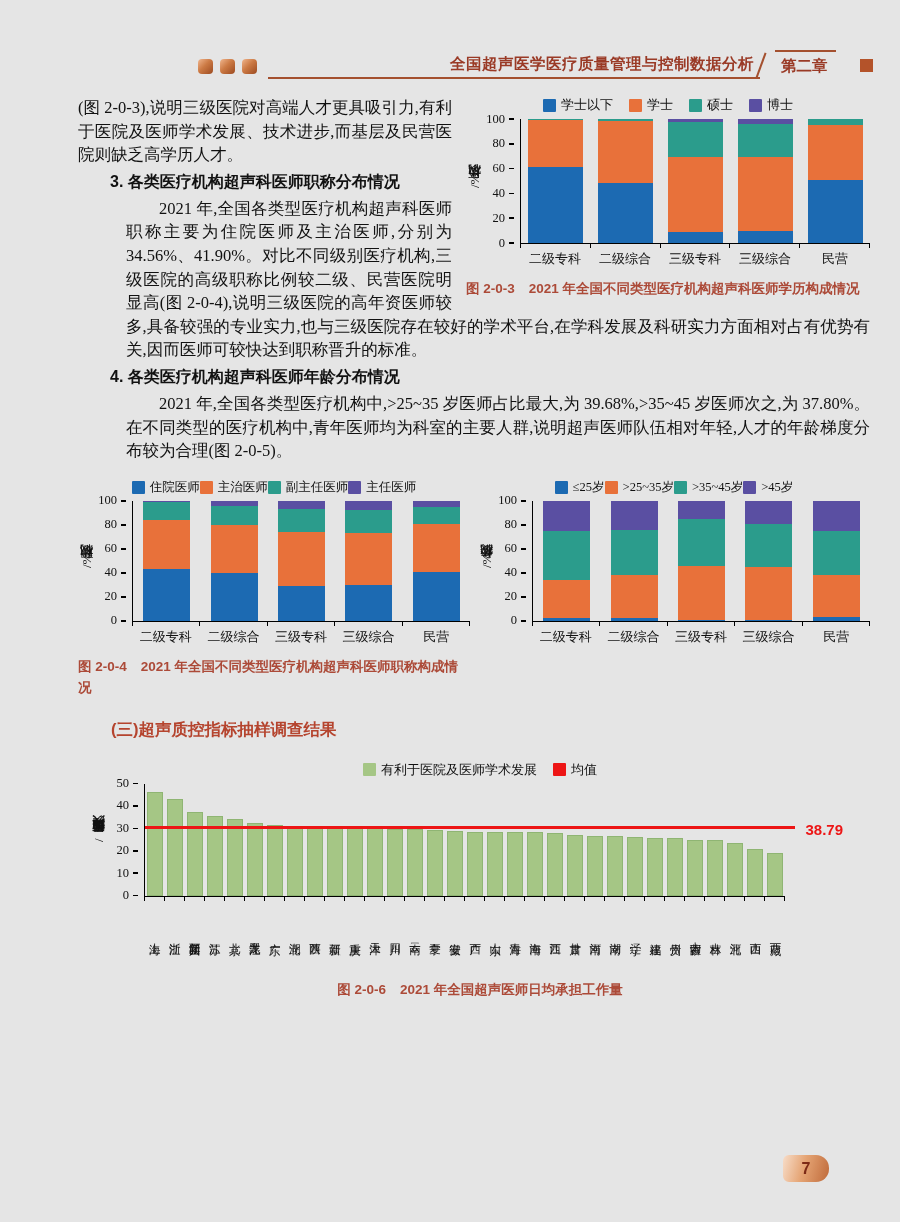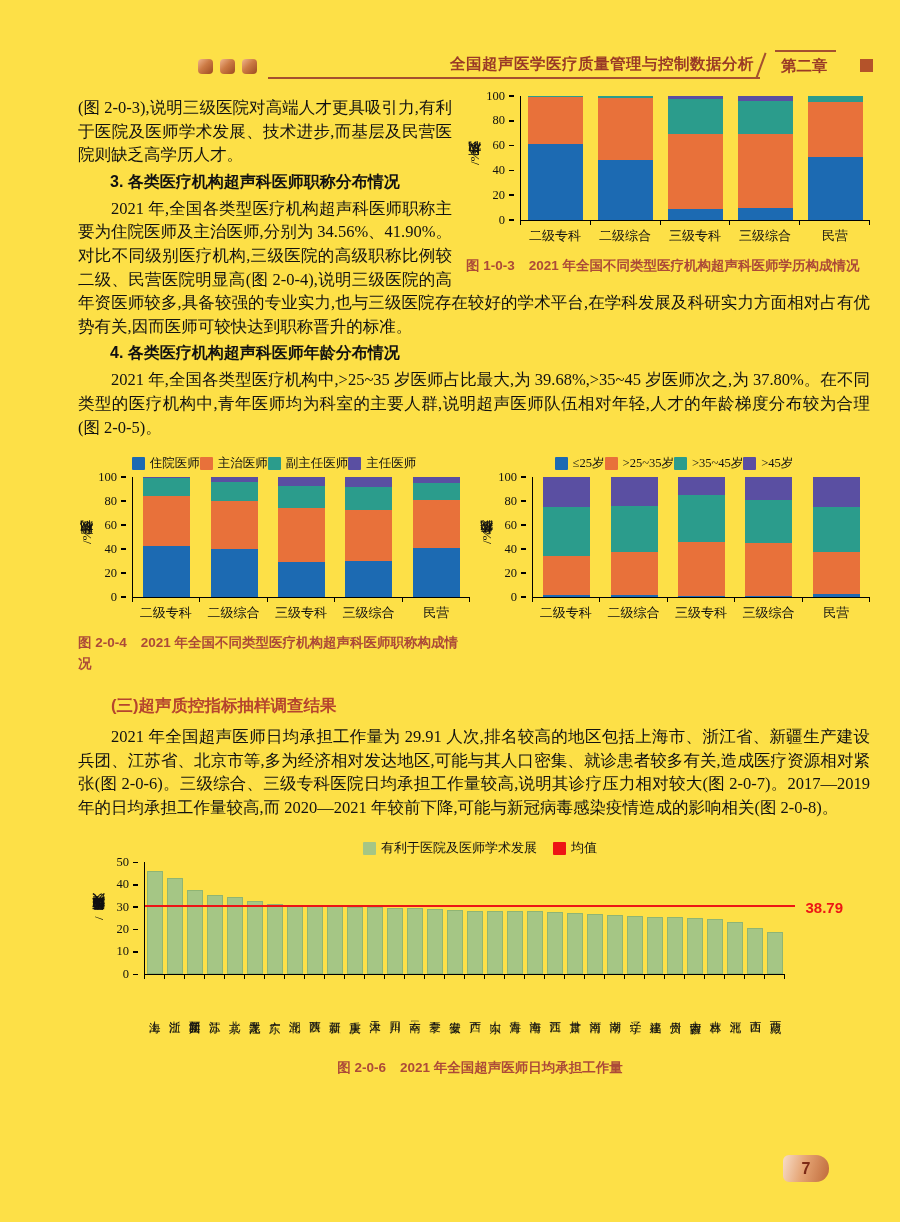--- a/index.html
+++ b/index.html
@@ -1,36 +1,36 @@
 <!DOCTYPE html>
 <html><head>
 <meta charset="utf-8">
 <style>
   html,body{margin:0;padding:0;background:#ffffff;}
-  .page{position:relative;width:900px;height:1222px;background:#fde047;overflow:hidden;
+  .page{position:relative;width:900px;height:1222px;background:#e5e5e5;overflow:hidden;
         font-family:"Liberation Serif","DejaVu Serif",serif;color:#111;}
 
   
   .hdr{position:absolute;left:0;top:50px;width:900px;height:36px;}
   .hdr .dots{position:absolute;left:198px;top:9px;display:flex;gap:7px;}
   .hdr .dot{width:15px;height:15px;border-radius:4px;
             background:linear-gradient(135deg,#f0b68e 0%,#cc7a44 45%,#9c4a20 100%);}
   .hdr .rule{position:absolute;left:268px;top:27px;width:492px;height:0;border-top:2px solid #a4502f;}
   .hdr .htitle{position:absolute;right:146px;top:4px;font-family:"Liberation Sans","DejaVu Sans",sans-serif;
                font-weight:700;font-size:15.5px;color:#9a3a26;letter-spacing:.5px;}
   .hdr .hslash{position:absolute;left:760px;top:2px;width:2px;height:27px;background:#a4502f;
                transform:rotate(20deg);}
   .hdr .hchap{position:absolute;left:775px;top:0;border-top:2px solid #a4502f;padding:4px 8px 0 6px;
               font-family:"Liberation Sans","DejaVu Sans",sans-serif;font-weight:700;font-size:15.5px;color:#9a3a26;}
   .hdr .hsq{position:absolute;left:860px;top:9px;width:13px;height:13px;background:#b4532a;}
 
   
   .content{position:absolute;left:0;top:96px;width:900px;padding:0 30px 0 78px;box-sizing:border-box;}
   .body-p{font-size:16.5px;line-height:23.6px;text-align:justify;margin:0;}
-  .indent{text-indent:2em;}
+  .indent{text-indent:2em;margin-left:48px;}
   .sub-h{font-family:"Liberation Sans","DejaVu Sans",sans-serif;font-weight:700;font-size:16px;
          line-height:24px;text-indent:2em;margin:3px 0;}
   .sec-h{font-family:"Liberation Sans","DejaVu Sans",sans-serif;font-weight:700;font-size:16.5px;
          color:#b5442e;text-indent:2em;margin:20px 0 8px;}
   .flow::after{content:"";display:block;clear:both;}
 
   
   .fig-right{float:right;width:404px;margin:2px 0 6px 14px;}
   .figrow{display:flex;justify-content:space-between;margin-top:16px;}
   .half{width:392px;}
@@ -90,20 +90,38 @@
     <div class="hslash"></div>
     <div class="hchap">第二章</div>
     <div class="hsq"></div>
   </div>
 
   <div class="content">
 
     <div class="flow">
       <figure class="fig-right" style="margin-top:0">
           <div class="schart">
+            <div class="legend">
+              <span class="litem">
+                <span class="swatch" style="background: rgb(28, 106, 178);"></span>
+                <span>学士以下</span>
+              </span>
+              <span class="litem">
+                <span class="swatch" style="background: rgb(232, 113, 58);"></span>
+                <span>学士</span>
+              </span>
+              <span class="litem">
+                <span class="swatch" style="background: rgb(43, 156, 140);"></span>
+                <span>硕士</span>
+              </span>
+              <span class="litem">
+                <span class="swatch" style="background: rgb(90, 79, 162);"></span>
+                <span>博士</span>
+              </span>
+            </div>
             <div class="cbody">
               <div class="ylab" style="height: 124px; margin-bottom: 26px;">学历构成/%</div>
               <div class="axis" style="height: 124px; margin-bottom: 26px;">
                 <span class="ytick" style="bottom: -6px;">0</span>
                 <span class="ymark" style="bottom: -0.8px;"></span>
                 <span class="ytick" style="bottom: 18.8px;">20</span>
                 <span class="ymark" style="bottom: 24px;"></span>
                 <span class="ytick" style="bottom: 43.6px;">40</span>
                 <span class="ymark" style="bottom: 48.8px;"></span>
                 <span class="ytick" style="bottom: 68.4px;">60</span>
@@ -165,21 +183,21 @@
                 </div>
                 <div class="xlabels">
                   <div class="cell">二级专科</div>
                   <div class="cell">二级综合</div>
                   <div class="cell">三级专科</div>
                   <div class="cell">三级综合</div>
                   <div class="cell">民营</div>
                 </div>
               </div>
             </div>
-            <figcaption class="caption"><span class="cap-label">图 1-0-3</span><span class="cap-text">2021 年全国不同类型医疗机构超声科医师学历构成情况</span></figcaption>
+            <figcaption class="caption"><span class="cap-label">图 2-0-3</span><span class="cap-text">2021 年全国不同类型医疗机构超声科医师学历构成情况</span></figcaption>
           </div>
         </figure>
       <p class="body-p">(图 2-0-3),说明三级医院对高端人才更具吸引力,有利于医院及医师学术发展、技术进步,而基层及民营医院则缺乏高学历人才。</p>
       <p class="sub-h">3. 各类医疗机构超声科医师职称分布情况</p>
       <p class="body-p indent">2021 年,全国各类型医疗机构超声科医师职称主要为住院医师及主治医师,分别为 34.56%、41.90%。对比不同级别医疗机构,三级医院的高级职称比例较二级、民营医院明显高(图 2-0-4),说明三级医院的高年资医师较多,具备较强的专业实力,也与三级医院存在较好的学术平台,在学科发展及科研实力方面相对占有优势有关,因而医师可较快达到职称晋升的标准。</p>
     </div>
 
     <p class="sub-h" style="">4. 各类医疗机构超声科医师年龄分布情况</p>
     <p class="body-p indent">2021 年,全国各类型医疗机构中,&gt;25~35 岁医师占比最大,为 39.68%,&gt;35~45 岁医师次之,为 37.80%。在不同类型的医疗机构中,青年医师均为科室的主要人群,说明超声医师队伍相对年轻,人才的年龄梯度分布较为合理(图 2-0-5)。</p>
 
@@ -375,21 +393,20 @@
                   <div class="cell">三级综合</div>
                   <div class="cell">民营</div>
                 </div>
               </div>
             </div>
           </div>
         </figure>
     </div>
 
     <p class="sec-h">(三)超声质控指标抽样调查结果</p>
-    <p class="body-p indent">2021 年全国超声医师日均承担工作量为 29.91 人次,排名较高的地区包括上海市、浙江省、新疆生产建设兵团、江苏省、北京市等,多为经济相对发达地区,可能与其人口密集、就诊患者较多有关,造成医疗资源相对紧张(图 2-0-6)。三级综合、三级专科医院日均承担工作量较高,说明其诊疗压力相对较大(图 2-0-7)。2017—2019 年的日均承担工作量较高,而 2020—2021 年较前下降,可能与新冠病毒感染疫情造成的影响相关(图 2-0-8)。</p>
 
     <figure class="bfig" style="margin-left:0;margin-right:0">
         <div class="bchart">
           <div class="legend">
             <span class="litem">
               <span class="swatch" style="background: rgb(165, 198, 133);"></span>
               <span>有利于医院及医师学术发展</span>
             </span>
             <span class="litem">
               <span class="swatch" style="background: rgb(237, 21, 21);"></span>

